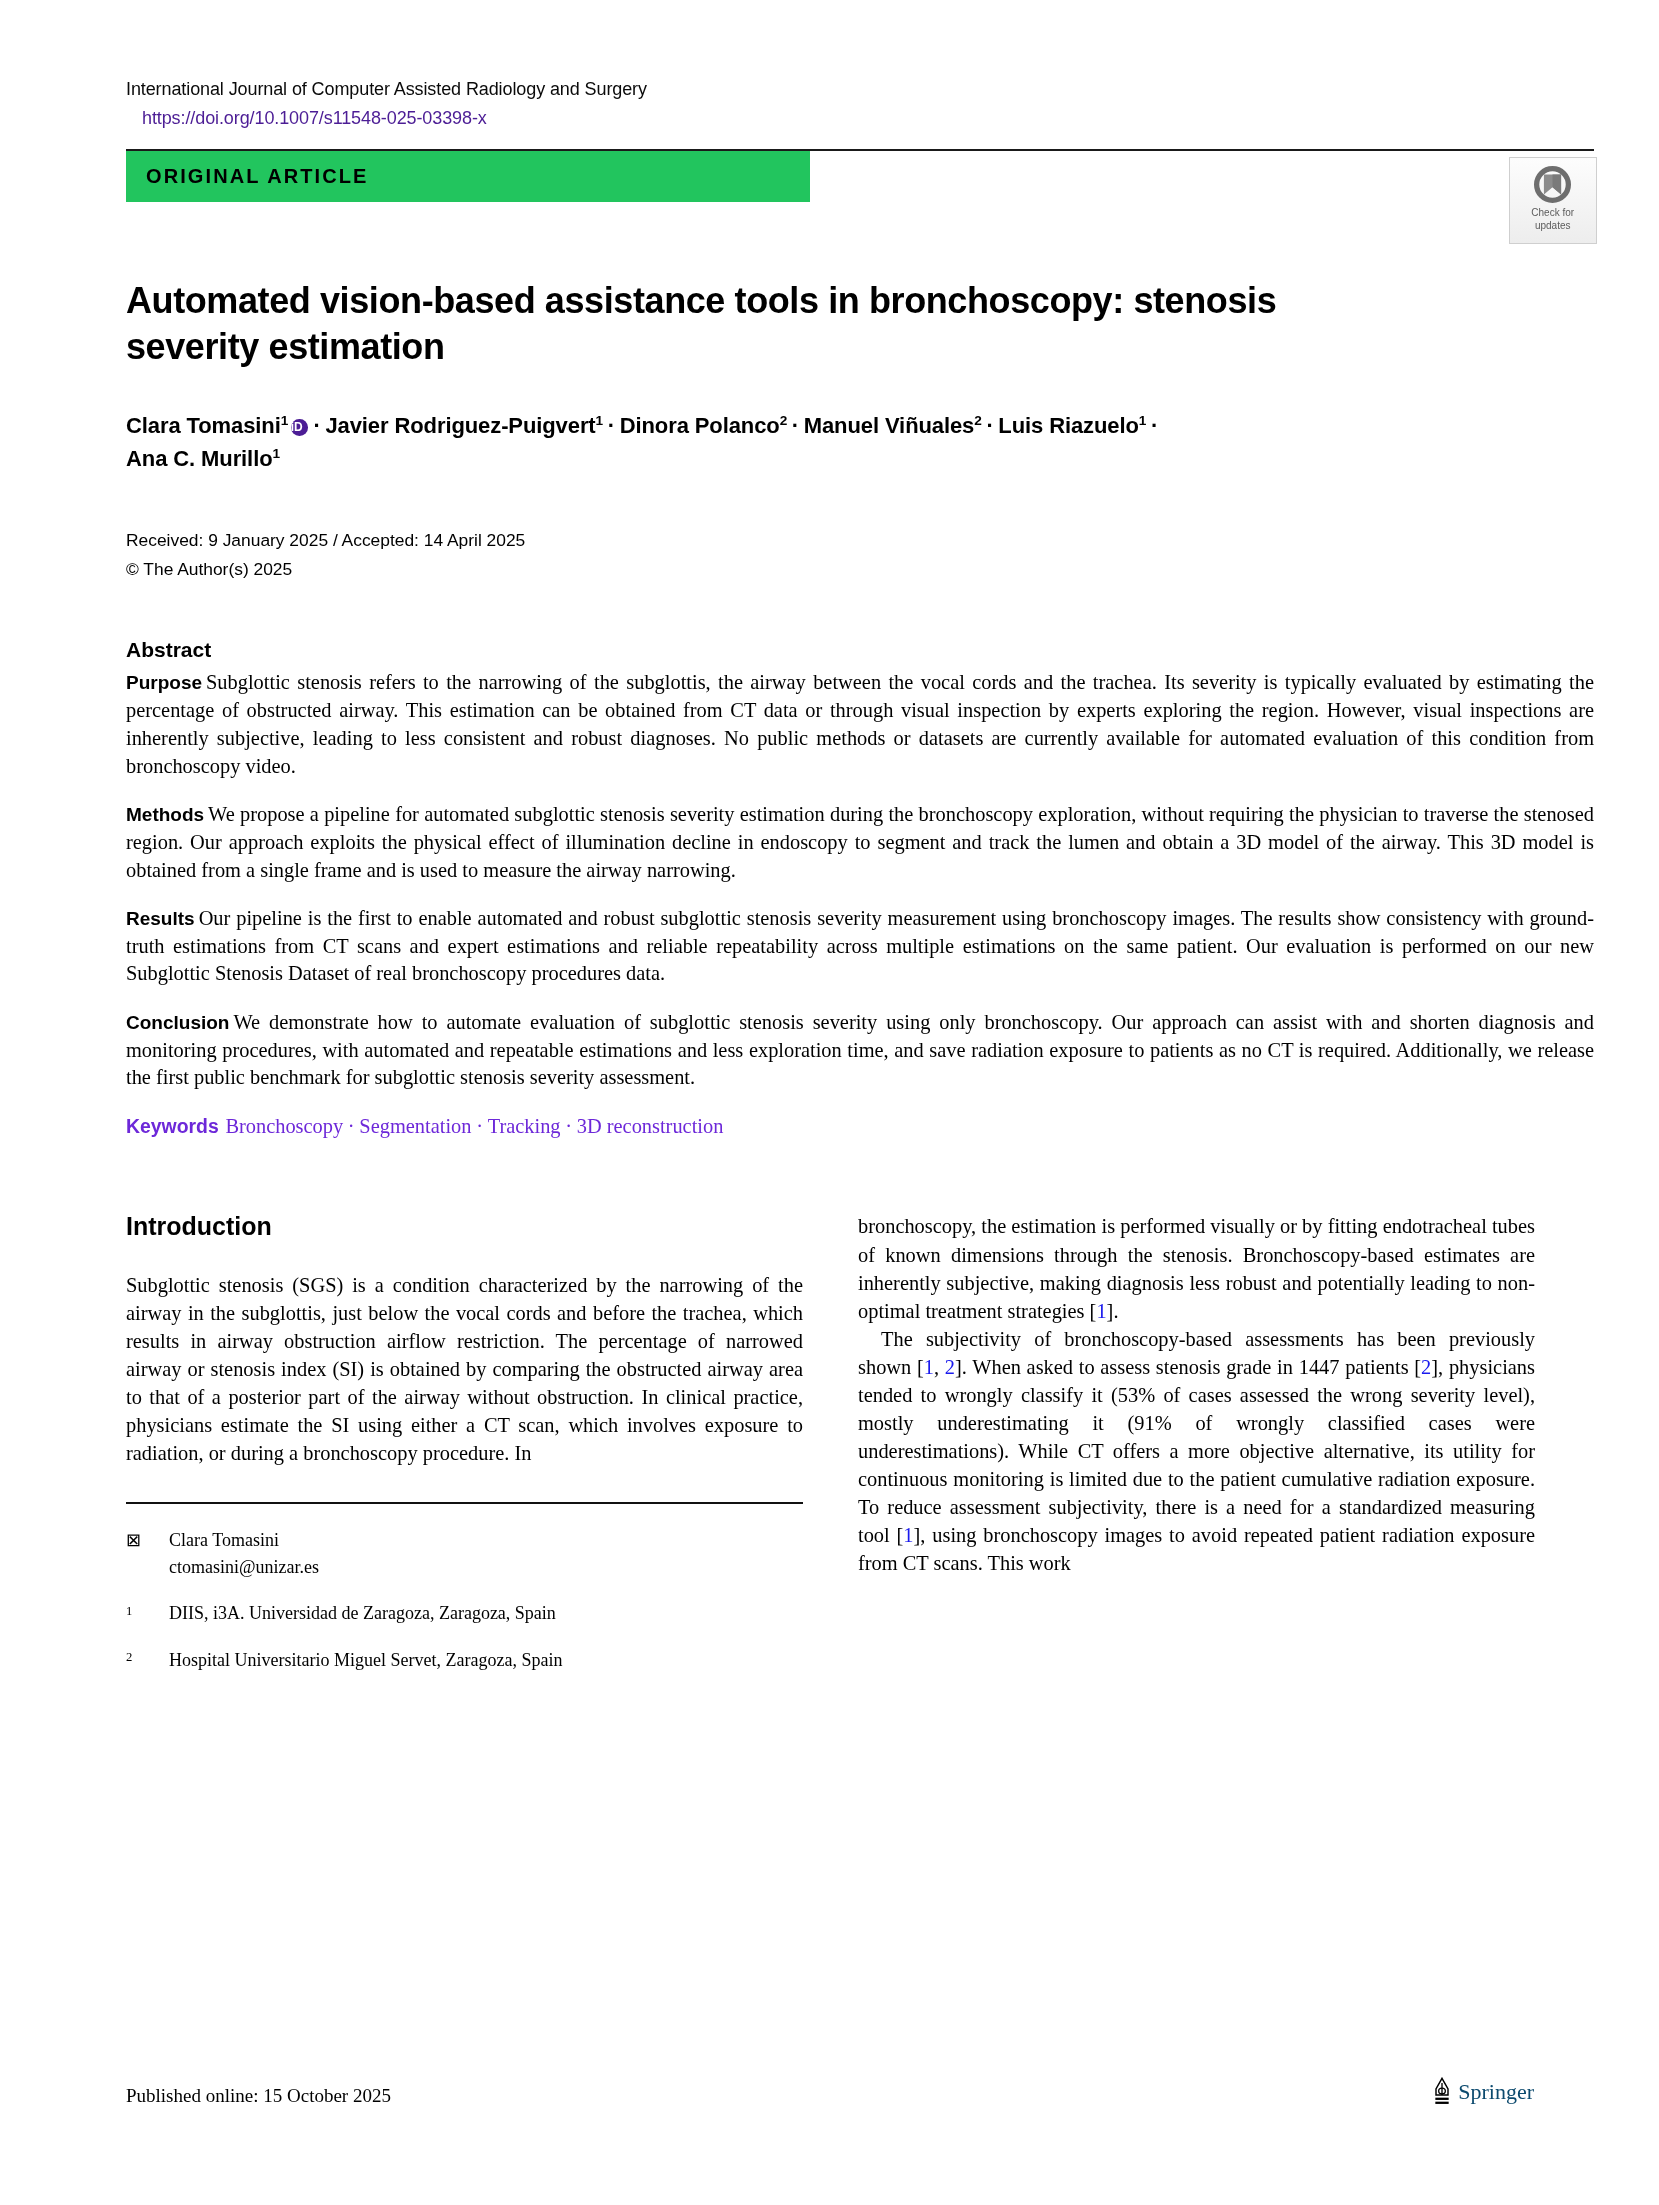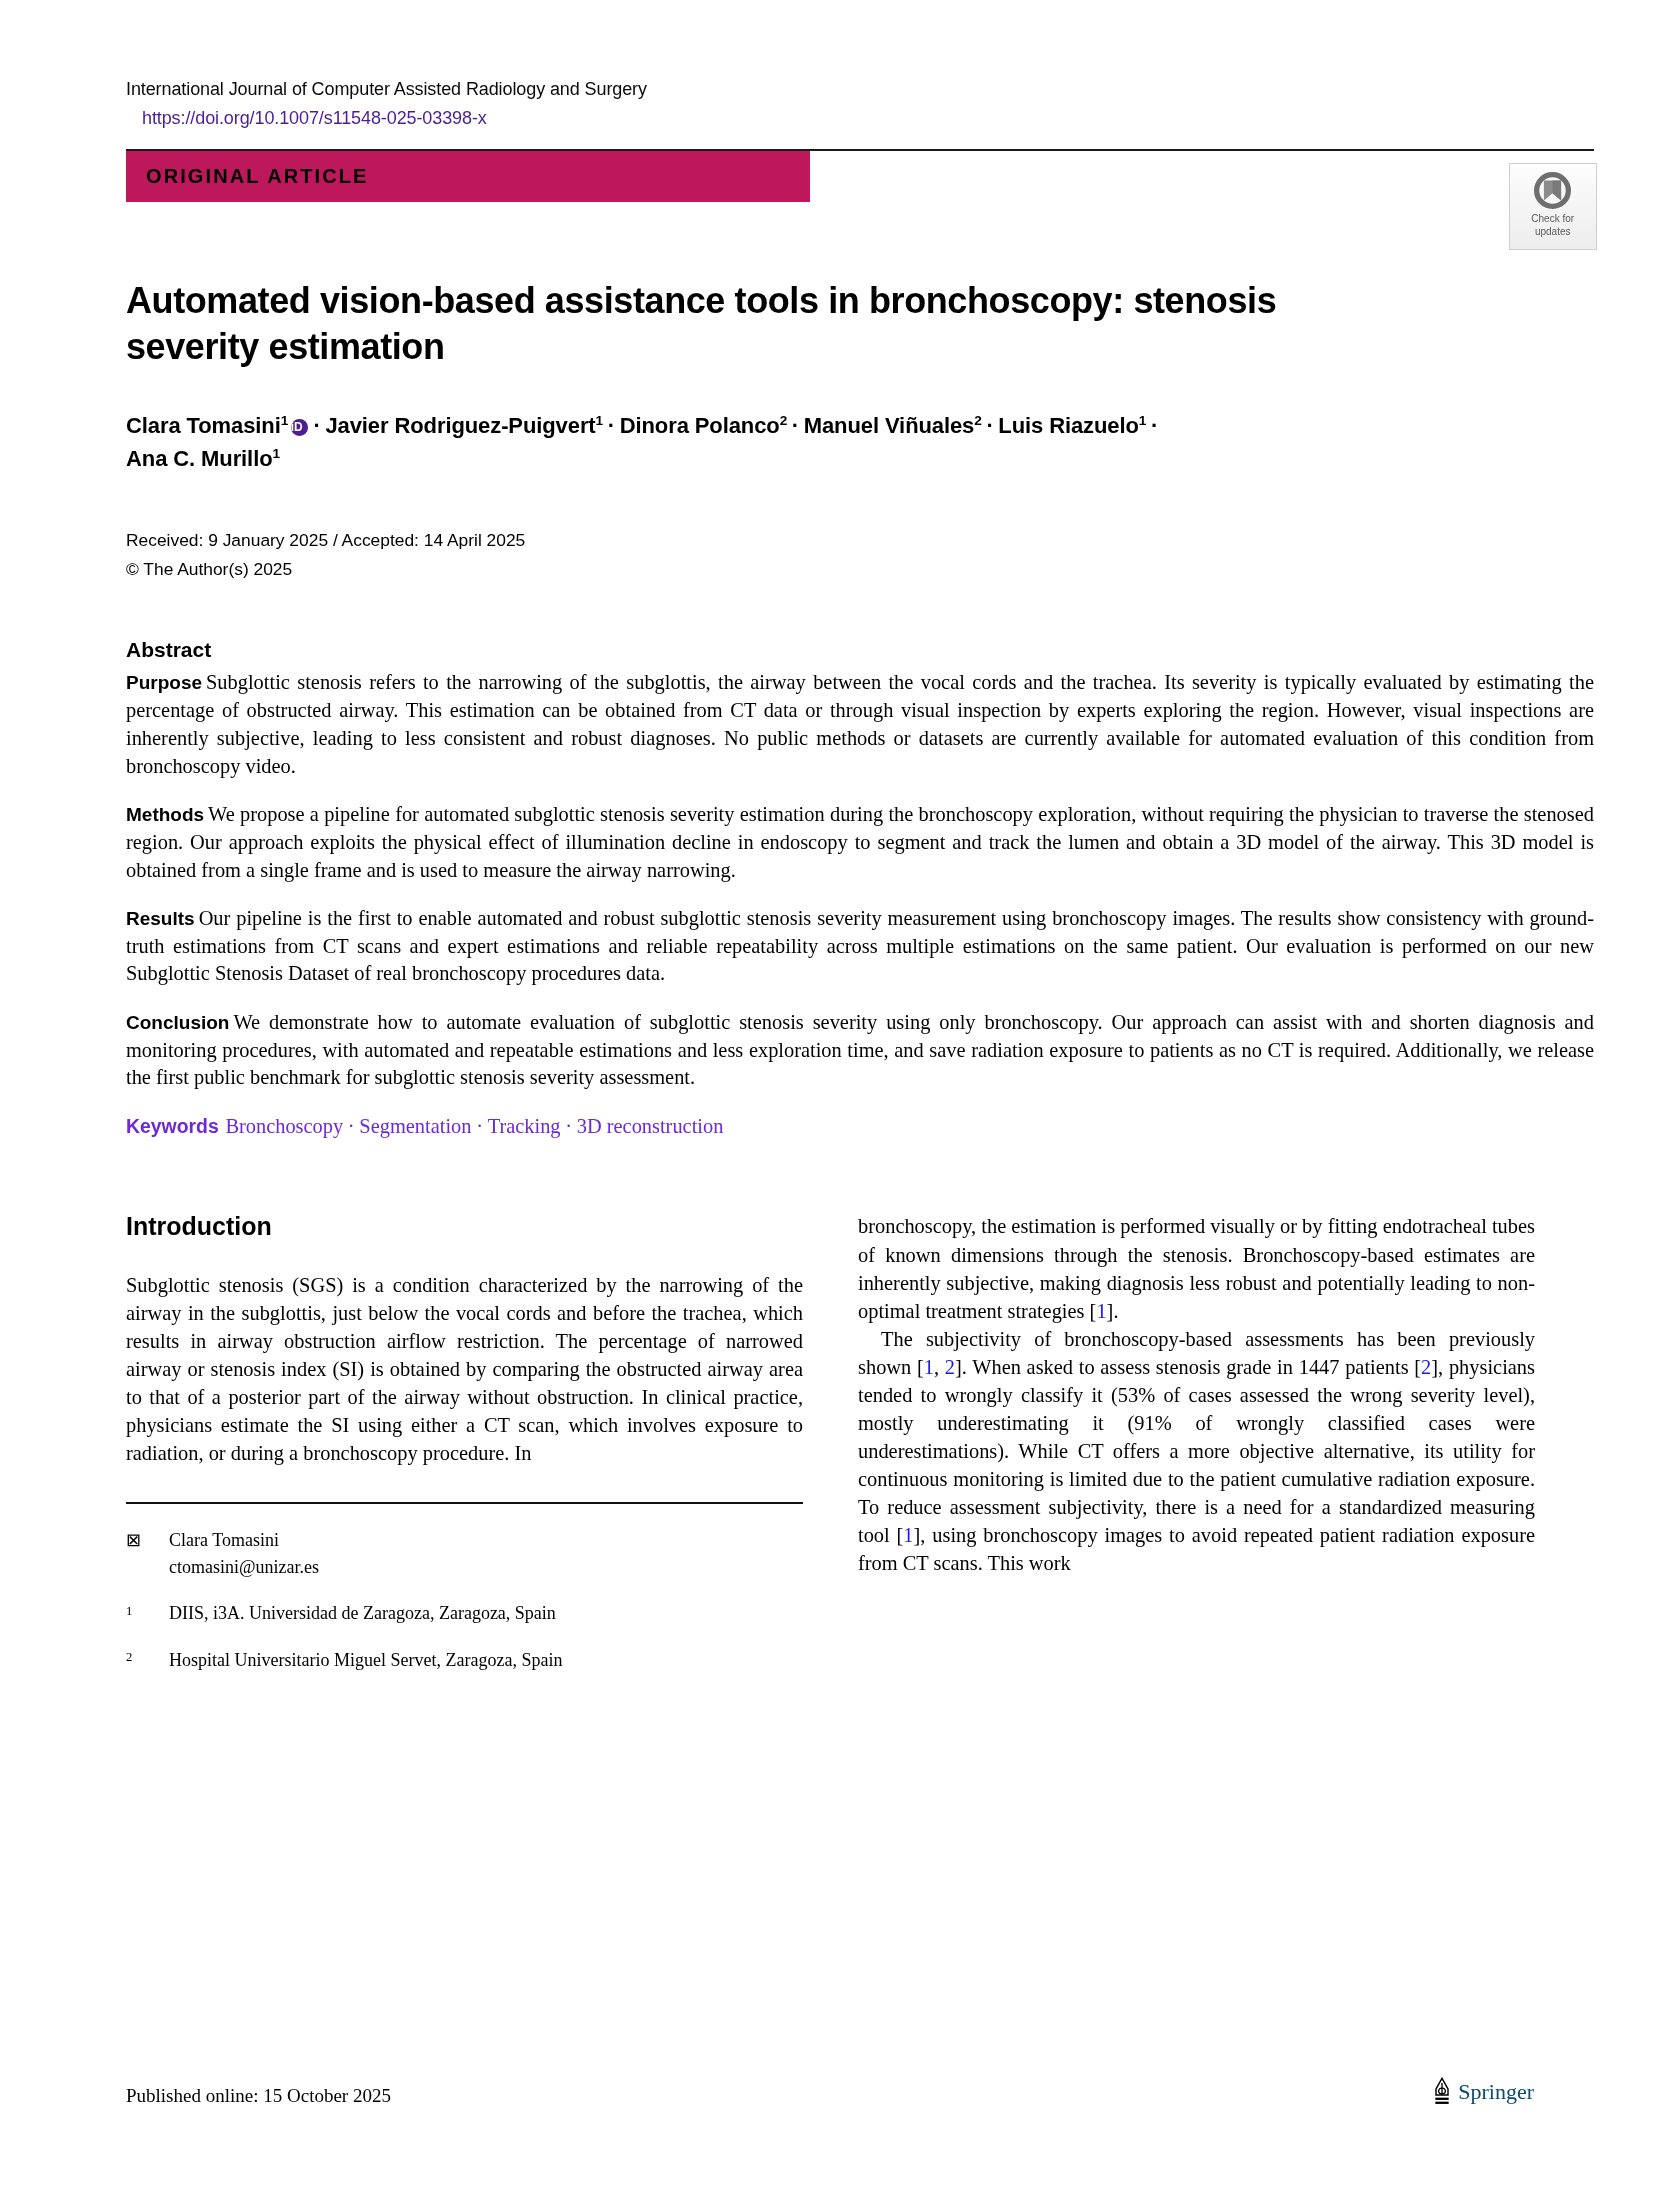--- a/index.html
+++ b/index.html
@@ -39,37 +39,37 @@
   .banner-row {
     position: relative;
     height: 80px;
   }
   .banner {
     position: absolute;
     left: 0;
     top: 0;
     width: 684px;
     height: 51px;
-    background: #be185d;
+    background: #22c55e;
     display: flex;
     align-items: center;
   }
   .banner-label {
     font-family: "Liberation Sans", sans-serif;
     font-weight: bold;
     font-size: 20px;
     letter-spacing: 2.1px;
     color: #000000;
     padding-left: 20px;
   }
 
   .crossmark {
     position: absolute;
     right: -2.7px;
-    top: 12px;
+    top: 6px;
     width: 88px;
     height: 87px;
     border: 0.7px solid #cfcfcf;
     background: linear-gradient(#fdfdfd, #ededed);
     display: flex;
     flex-direction: column;
     align-items: center;
     justify-content: flex-start;
     padding-top: 5.4px;
     box-sizing: border-box;

